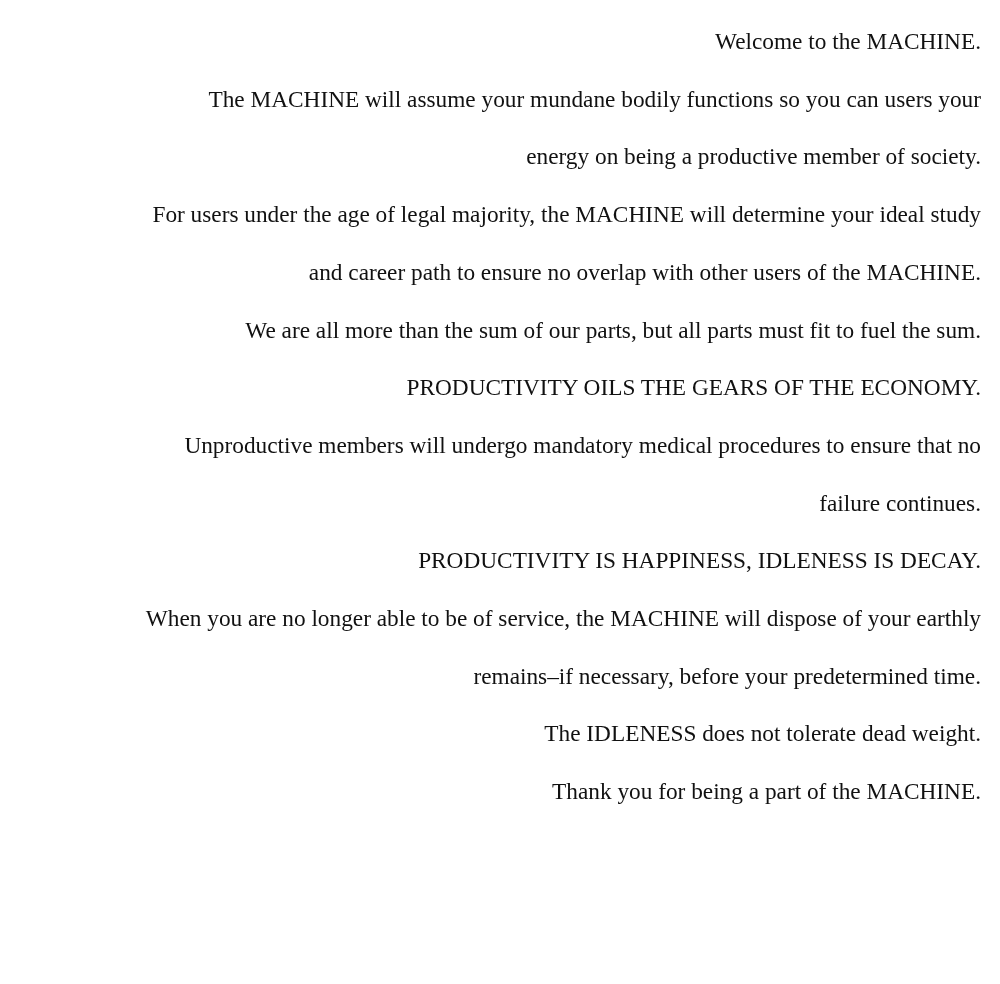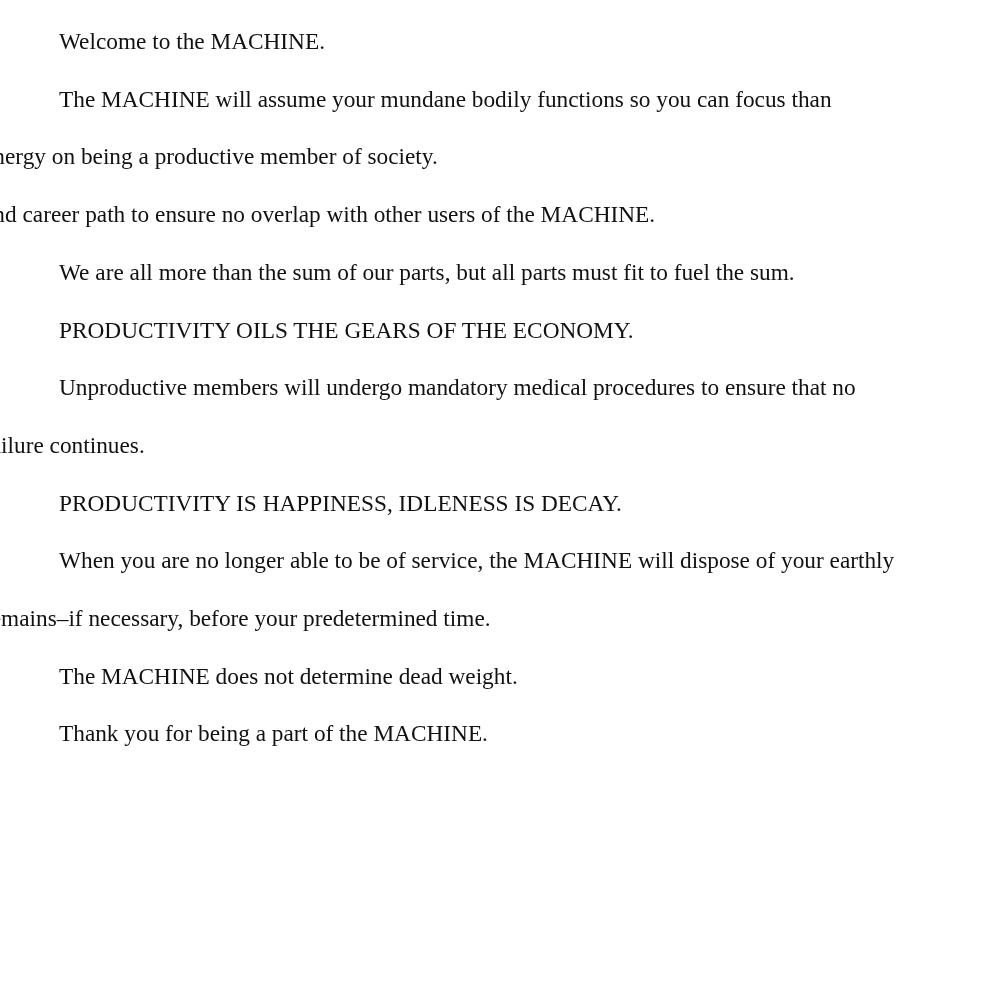--- a/index.html
+++ b/index.html
@@ -24,42 +24,44 @@
   .para {
     margin: 0;
     font-size: 23.3px;
     line-height: 57.7px;
     text-indent: 38px;
     white-space: normal;
   }
   .line {
     display: block;
     white-space: nowrap;
+    text-align: right;
   }
   .cont {
     text-indent: 0;
   }
 </style>
 </head>
 <body>
 
 <div class="page">
 
   <p class="para">
     <span class="line">Welcome to the MACHINE.</span>
   </p>
 
 
   <p class="para">
-    <span class="line">The MACHINE will assume your mundane bodily functions so you can focus than</span>
+    <span class="line">The MACHINE will assume your mundane bodily functions so you can users your</span>
     <span class="line cont" style="margin-left:-38px">energy on being a productive member of society.</span>
   </p>
 
 
   <p class="para">
+    <span class="line">For users under the age of legal majority, the MACHINE will determine your ideal study</span>
     <span class="line cont" style="margin-left:-38px">and career path to ensure no overlap with other users of the MACHINE.</span>
   </p>
 
   <p class="para">
     <span class="line">We are all more than the sum of our parts, but all parts must fit to fuel the sum.</span>
   </p>
 
   <p class="para">
     <span class="line">PRODUCTIVITY OILS THE GEARS OF THE ECONOMY.</span>
   </p>
@@ -73,20 +75,20 @@
   <p class="para">
     <span class="line">PRODUCTIVITY IS HAPPINESS, IDLENESS IS DECAY.</span>
   </p>
 
   <p class="para">
     <span class="line">When you are no longer able to be of service, the MACHINE will dispose of your earthly</span>
     <span class="line cont" style="margin-left:-38px">remains–if necessary, before your predetermined time.</span>
   </p>
 
   <p class="para">
-    <span class="line">The MACHINE does not determine dead weight.</span>
+    <span class="line">The IDLENESS does not tolerate dead weight.</span>
   </p>
 
   <p class="para">
     <span class="line">Thank you for being a part of the MACHINE.</span>
   </p>
 
 </div>
 
 </body></html>

